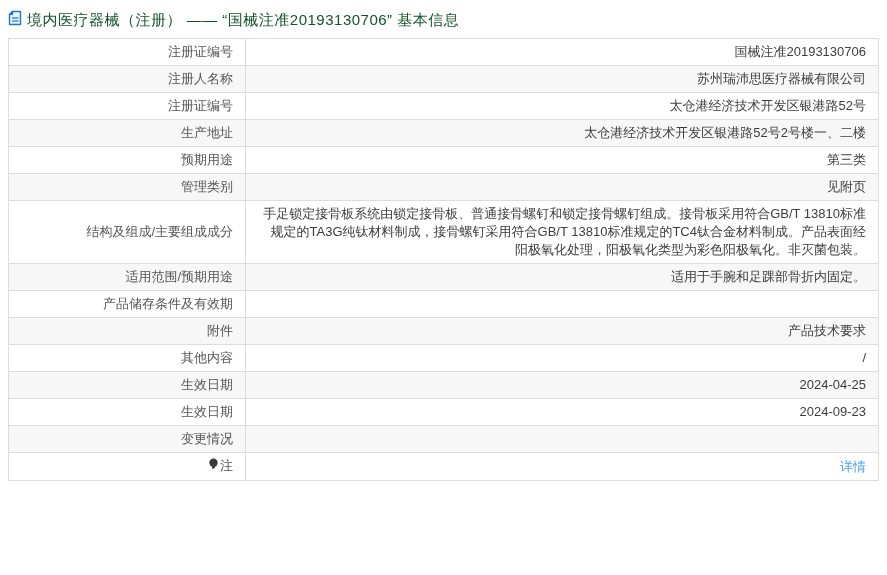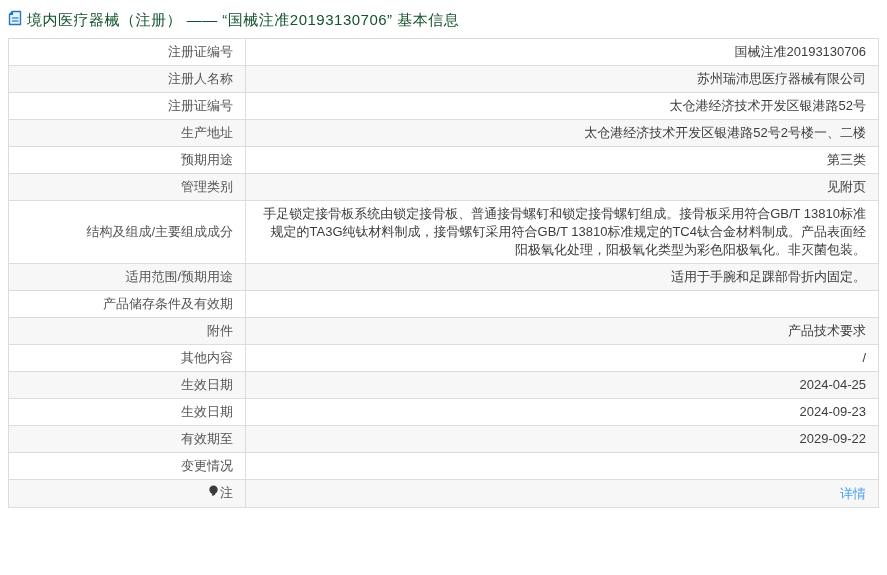--- a/index.html
+++ b/index.html
@@ -121,24 +121,20 @@
     </tr>
     <tr>
       <td class="cell-label">生效日期</td>
       <td class="cell-value">2024-04-25</td>
     </tr>
     <tr>
       <td class="cell-label">生效日期</td>
       <td class="cell-value">2024-09-23</td>
     </tr>
     <tr>
-      <td class="cell-label">有效期至</td>
-      <td class="cell-value">2029-09-22</td>
-    </tr>
-    <tr>
       <td class="cell-label">变更情况</td>
       <td class="cell-value"></td>
     </tr>
     <tr>
       <td class="cell-label">
         <span class="bulb-icon">
           <svg width="11" height="13" viewBox="0 0 11 13">
             <circle cx="5.5" cy="4.8" r="4.2" fill="#3a3a3a"></circle>
             <rect x="3.8" y="8.6" width="3.4" height="1.8" rx="0.8" fill="#3a3a3a" transform="rotate(-18 5.5 9.5)"></rect>
           </svg>

